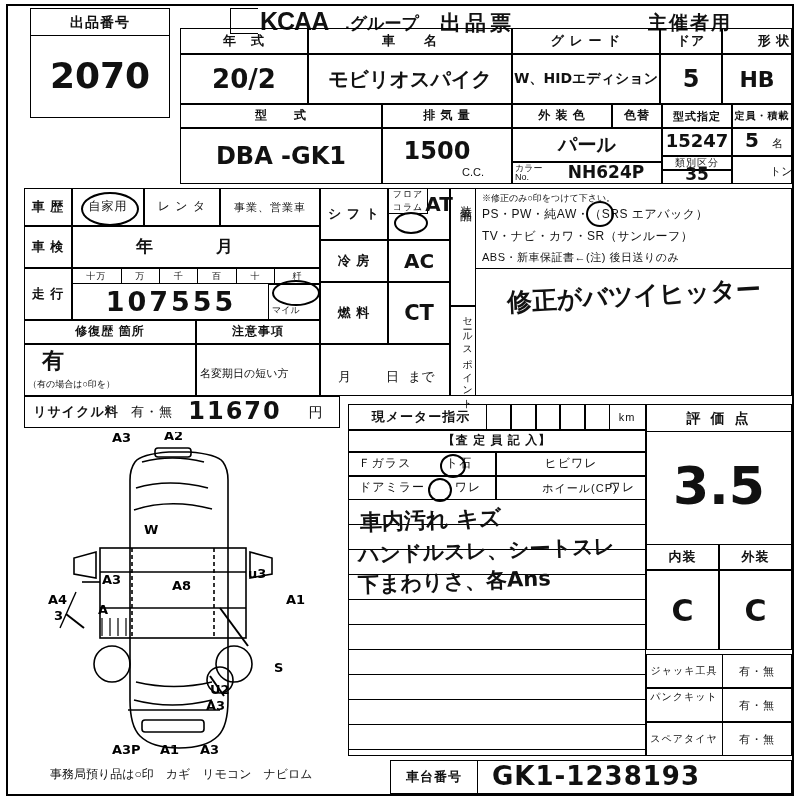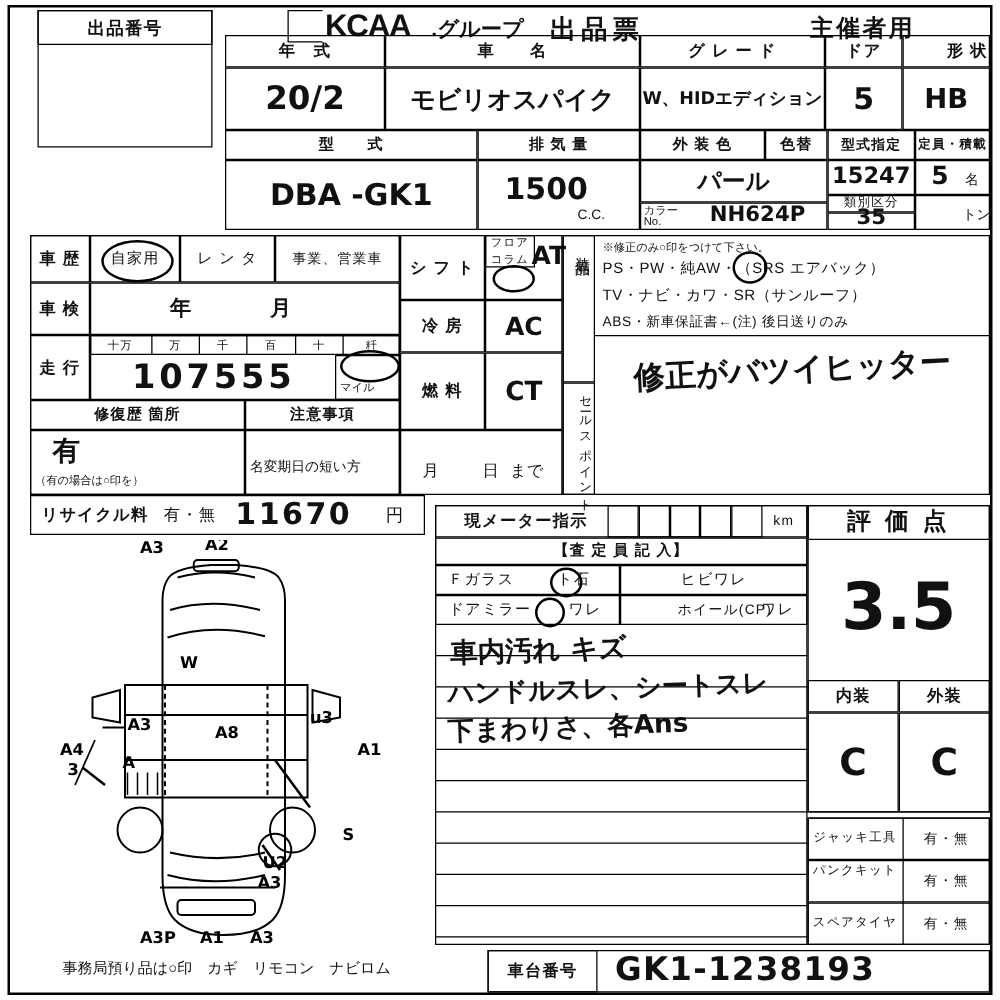--- a/index.html
+++ b/index.html
@@ -20,20 +20,21 @@
 </head>
 <body>
 
 <div class="sheet">
 
   <div class="bx" style="left:6px;top:4px;width:788px;height:792px;border-width:2px;"></div>
 
   <div class="bx" style="left:30px;top:8px;width:140px;height:110px;"></div>
   <div class="bx" style="left:30px;top:8px;width:140px;height:28px;"></div>
   <div class="lbl bold" style="position:absolute;left:30px;top:8px;width:140px;height:28px;font-size:14px;">出品番号</div>
+  <div class="hand" style="position:absolute;left:30px;top:40px;width:140px;height:70px;font-size:36px;">2070</div>
 
   <div style="position:absolute;left:230px;top:8px;width:80px;height:24px;border:1px solid #000;"></div>
   <div class="bold" style="position:absolute;left:258px;top:7px;font-size:25px;letter-spacing:-1px;background:#fff;padding:0 2px;">KCAA</div>
   <div class="bold" style="position:absolute;left:345px;top:12px;font-size:17px;">.グループ</div>
   <div class="bold" style="position:absolute;left:440px;top:9px;font-size:21px;letter-spacing:4px;">出品票</div>
   <div class="bold" style="position:absolute;left:648px;top:10px;font-size:19px;letter-spacing:2px;">主催者用</div>
 
   <div class="bx" style="left:180px;top:28px;width:128px;height:26px;"></div>
   <div class="lbl bold" style="position:absolute;left:180px;top:28px;width:128px;height:26px;font-size:13px;">年　式</div>
 
@@ -308,21 +309,21 @@
     <div class="bx" style="position:absolute;left:0;top:175px;width:298px;height:25px;border-left:none;border-right:none;border-top:none;"></div>
     <div class="bx" style="position:absolute;left:0;top:200px;width:298px;height:25px;border-left:none;border-right:none;border-top:none;"></div>
     <div class="bx" style="position:absolute;left:0;top:225px;width:298px;height:25px;border-left:none;border-right:none;border-top:none;"></div>
   </div>
   <div class="hand l" style="position:absolute;left:360px;top:504px;width:280px;height:28px;font-size:22px;transform:rotate(-2deg);">車内汚れ キズ</div>
   <div class="hand l" style="position:absolute;left:358px;top:536px;width:285px;height:28px;font-size:21px;transform:rotate(-2deg);">ハンドルスレ、シートスレ</div>
   <div class="hand l" style="position:absolute;left:358px;top:566px;width:285px;height:28px;font-size:21px;transform:rotate(-2deg);">下まわりさ、各Ans</div>
 
   <div class="bx" style="left:646px;top:404px;width:146px;height:246px;"></div>
   <div class="bx" style="left:646px;top:404px;width:146px;height:28px;"></div>
-  <div class="lbl bold" style="position:absolute;left:646px;top:404px;width:146px;height:28px;font-size:19px;letter-spacing:3px;">評 価 点</div>
+  <div class="lbl bold" style="position:absolute;left:646px;top:404px;width:146px;height:28px;font-size:14px;letter-spacing:3px;">評 価 点</div>
   <div class="hand" style="position:absolute;left:646px;top:434px;width:146px;height:104px;font-size:52px;text-align:center;">3.5</div>
 
   <div class="bx" style="left:646px;top:544px;width:73px;height:26px;"></div>
   <div class="lbl bold" style="position:absolute;left:646px;top:544px;width:73px;height:26px;font-size:13px;">内装</div>
   <div class="bx" style="left:719px;top:544px;width:73px;height:26px;"></div>
   <div class="lbl bold" style="position:absolute;left:719px;top:544px;width:73px;height:26px;font-size:13px;">外装</div>
   <div class="bx" style="left:646px;top:570px;width:73px;height:80px;"></div>
   <div class="hand" style="position:absolute;left:646px;top:570px;width:73px;height:80px;font-size:30px;">C</div>
   <div class="bx" style="left:719px;top:570px;width:73px;height:80px;"></div>
   <div class="hand" style="position:absolute;left:719px;top:570px;width:73px;height:80px;font-size:30px;">C</div>

